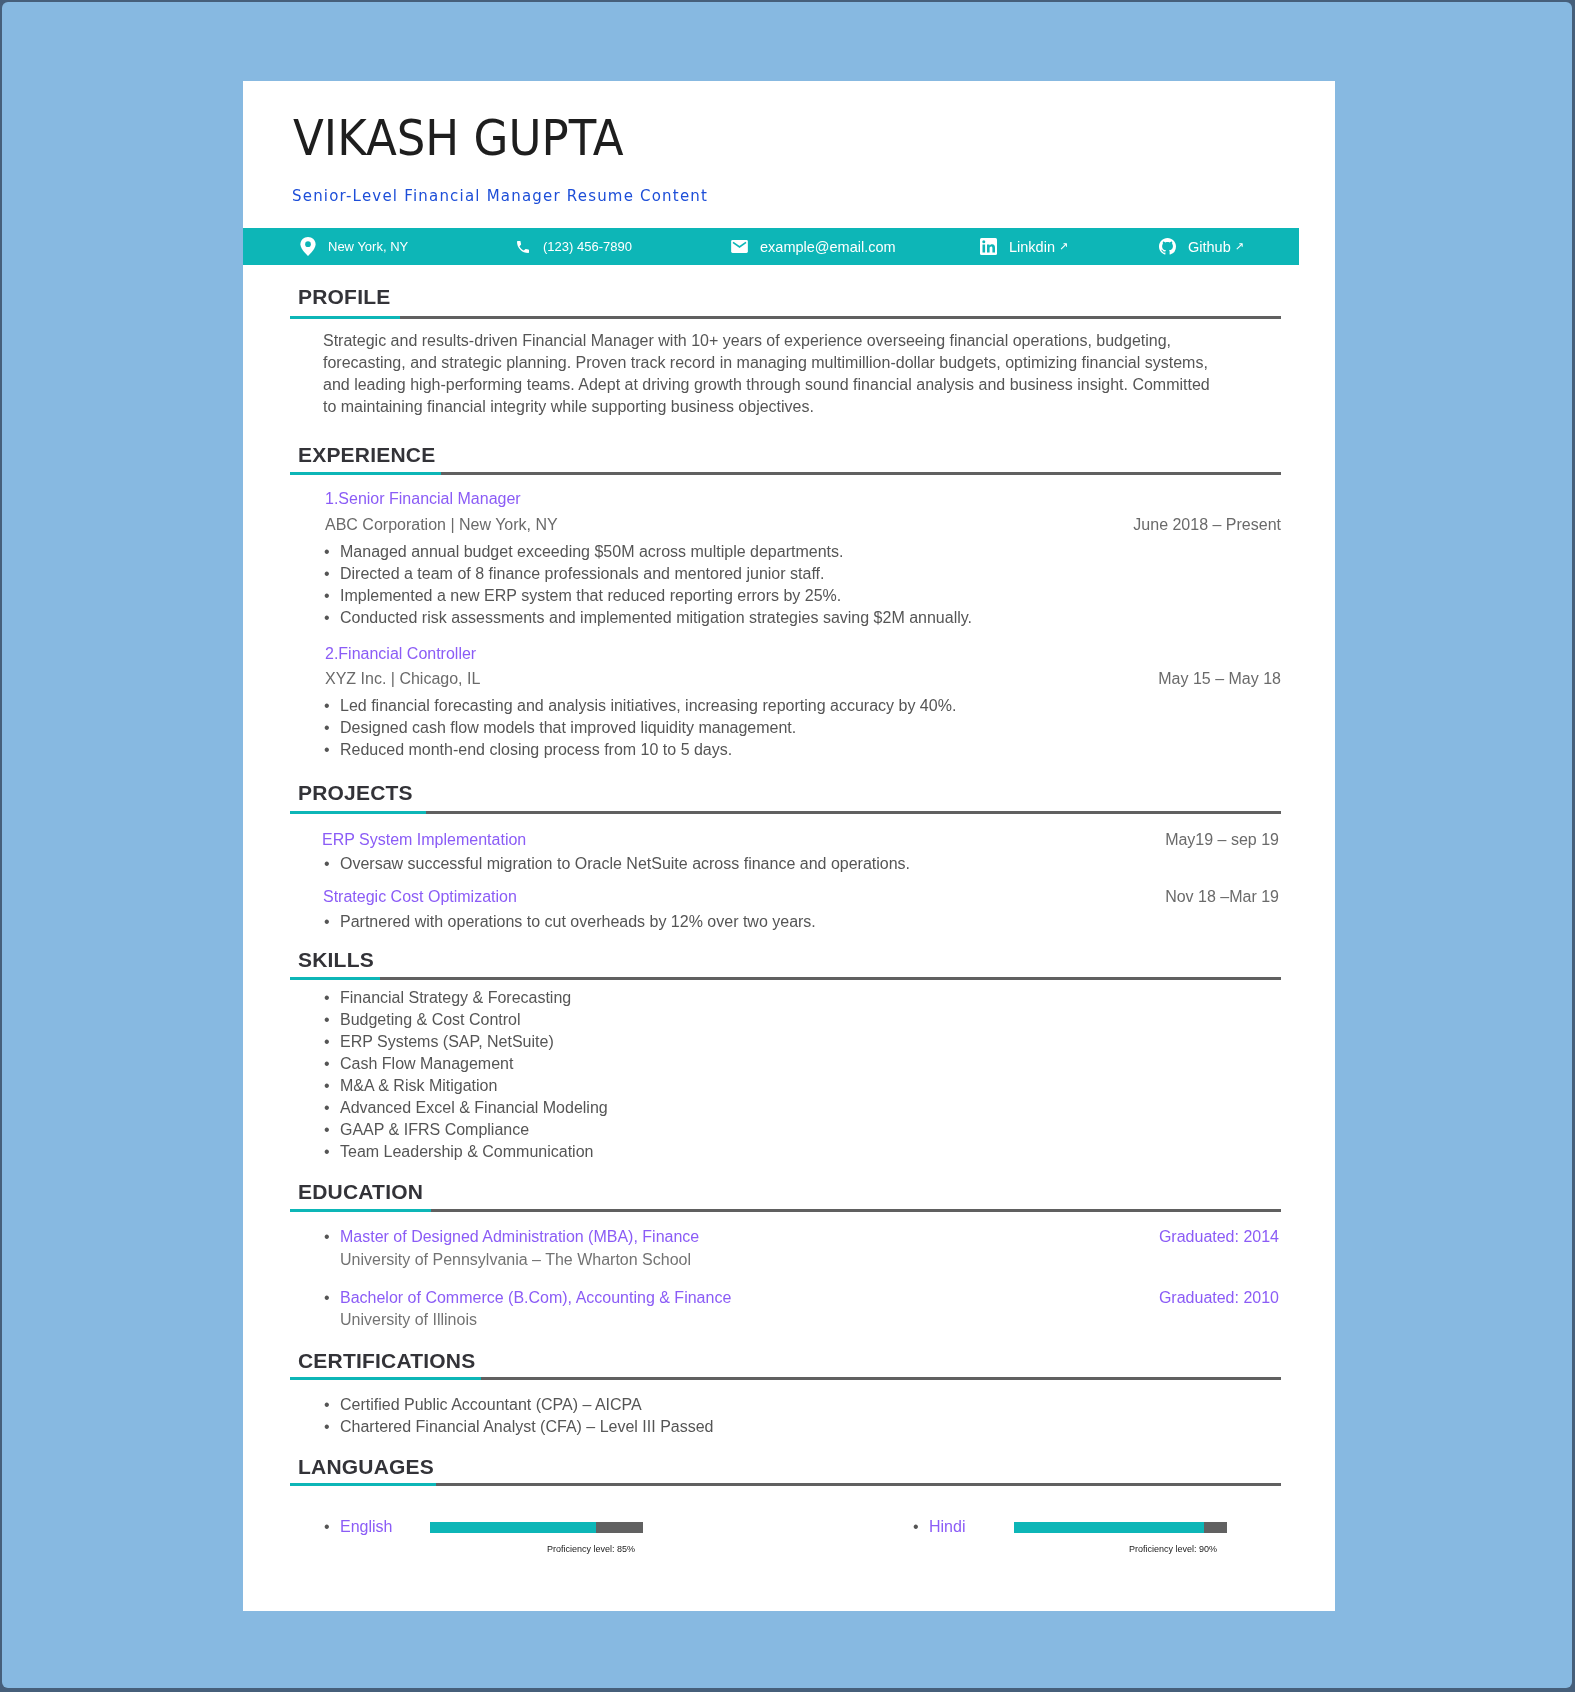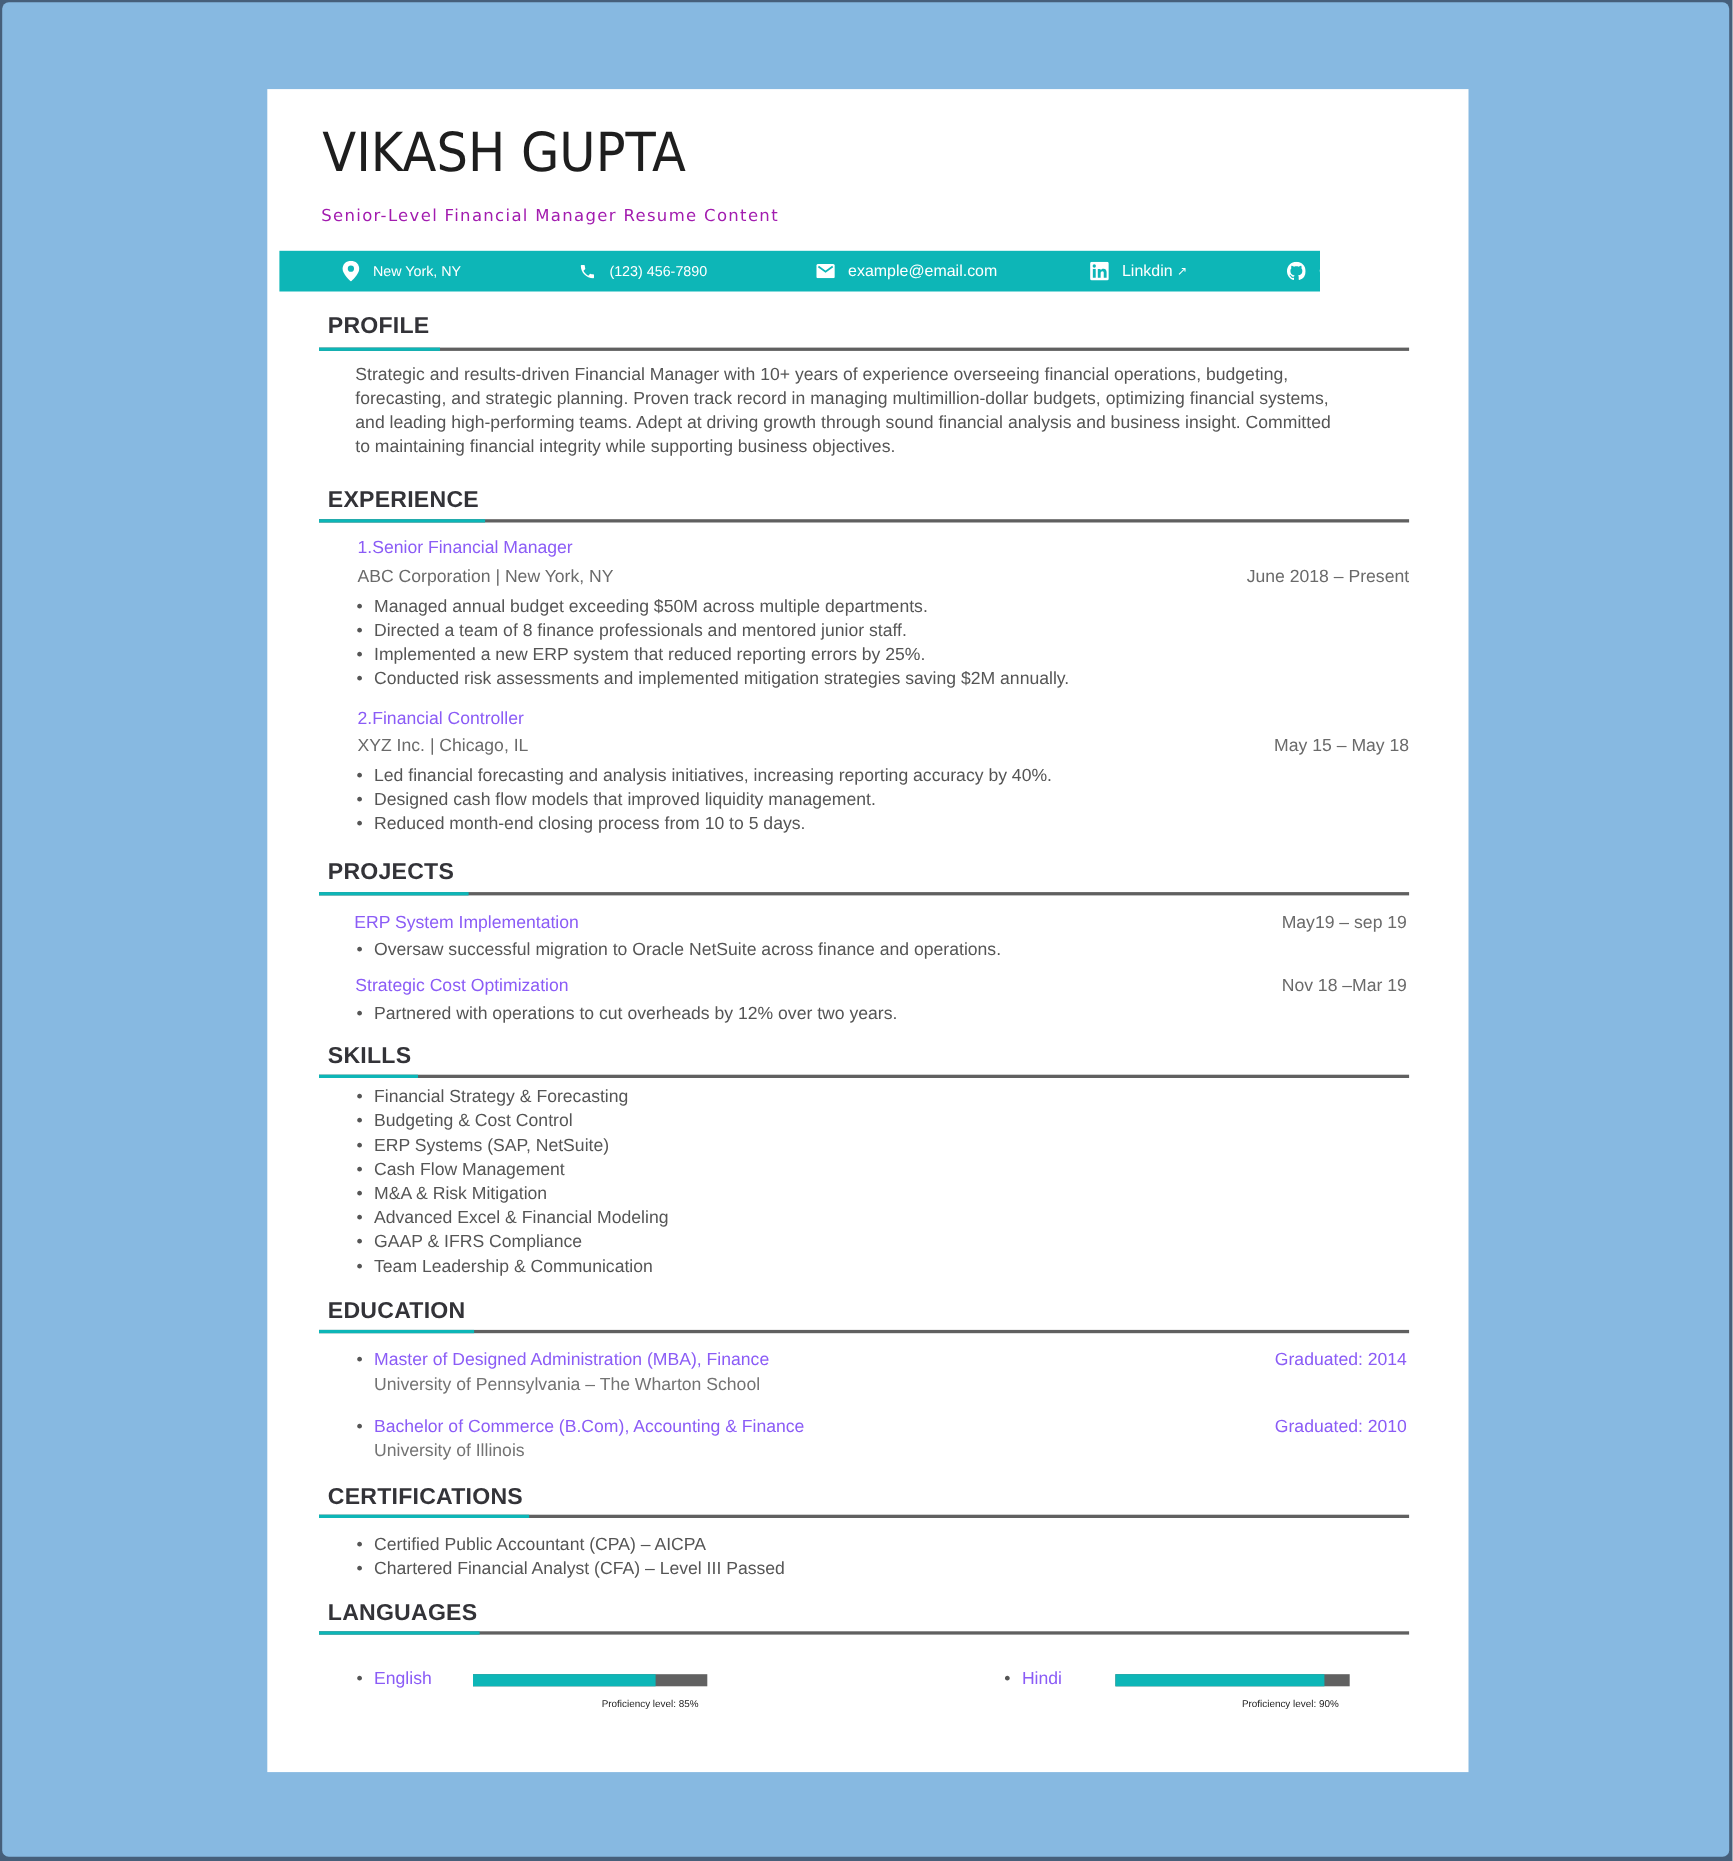--- a/index.html
+++ b/index.html
@@ -18,25 +18,25 @@
     position: absolute; left: 243px; top: 81px; width: 1092px; height: 1530px;
     background: #ffffff;
   }
   .abs { position: absolute; white-space: nowrap; }
   .name {
     left: 50px; top: 30px; font-size: 49px; color: #1e1e1e;
     font-family: "DejaVu Sans", sans-serif; font-weight: normal; letter-spacing: 0px;
     line-height: 56px; transform: scaleX(0.92); transform-origin: left center;
   }
   .subtitle {
-    left: 49px; top: 106px; font-size: 15px; color: #a21caf; letter-spacing: 1.2px;
+    left: 49px; top: 106px; font-size: 15px; color: #1d4ed8; letter-spacing: 1.2px;
     font-family: "DejaVu Sans", sans-serif;
   }
   .contact-bar {
-    position: absolute; left: 11px; top: 147px; width: 946px; height: 37px;
+    position: absolute; left: 0; top: 147px; width: 1056px; height: 37px;
     background: #0db6b7;
   }
   .contact-item {
     position: absolute; top: 0; height: 37px; display: flex; align-items: center;
     color: #ffffff; font-size: 14px;
   }
   .contact-item svg { margin-right: 12px; }
   .contact-item .ext { font-size: 11px; margin-left: 4px; }
 
   .section-title {

